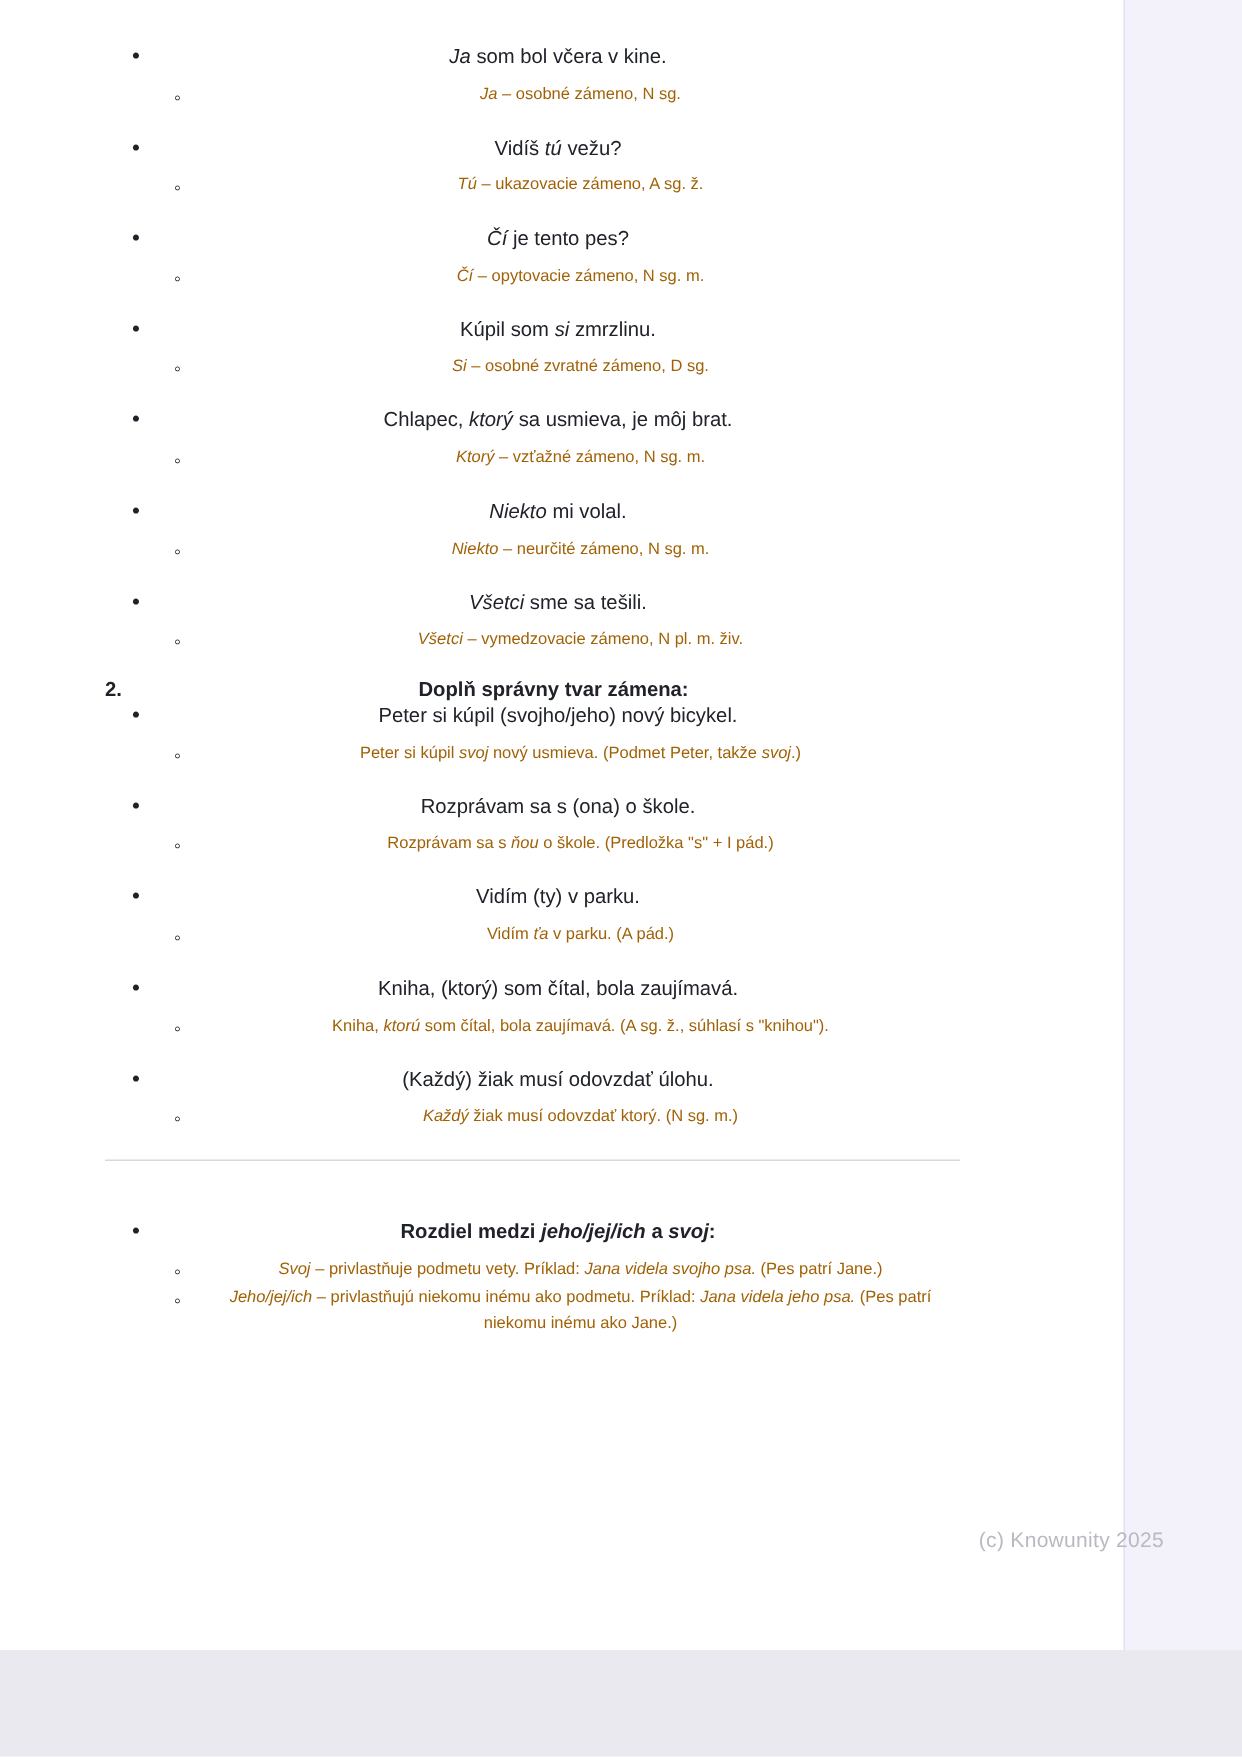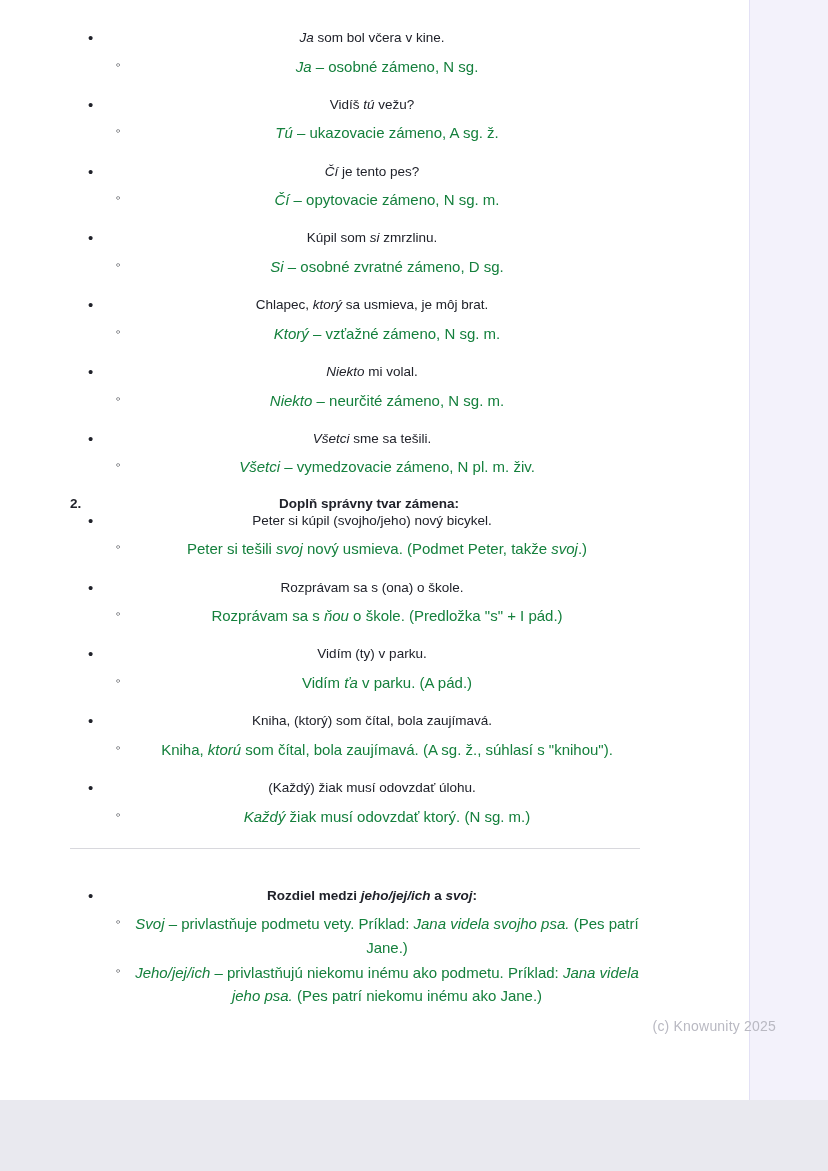--- a/index.html
+++ b/index.html
@@ -60,23 +60,23 @@
     color: #20222a;
   }
   ul.lvl2 {
     list-style: none;
     margin: 7px 0 0 0;
     padding: 0;
   }
   ul.lvl2 > li {
     position: relative;
     padding-left: 30px;
-    font-size: 15px;
+    font-size: 11px;
     line-height: 1.55;
-    color: #15803d;
+    color: #a16207;
     margin-bottom: 2px;
   }
   ul.lvl2 > li::before {
     content: "\25E6";
     position: absolute;
     left: 12px;
     top: 0px;
     font-size: 13px;
     color: #20222a;
   }
@@ -193,21 +193,21 @@
         <span class="num bold">2.</span>
         <span class="bold">Doplň správny tvar zámena:</span>
       </li>
     </ol>
 
     <ul class="lvl1 after-head">
 
       <li>
         <span>Peter si kúpil (svojho/jeho) nový bicykel.</span>
         <ul class="lvl2">
-          <li><span>Peter si tešili </span><span class="it">svoj</span><span> nový usmieva. (Podmet Peter, takže </span><span class="it">svoj</span><span>.)</span></li>
+          <li><span>Peter si kúpil </span><span class="it">svoj</span><span> nový usmieva. (Podmet Peter, takže </span><span class="it">svoj</span><span>.)</span></li>
         </ul>
       </li>
 
       <li>
         <span>Rozprávam sa s (ona) o škole.</span>
         <ul class="lvl2">
           <li><span>Rozprávam sa s </span><span class="it">ňou</span><span> o škole. (Predložka "s" + I pád.)</span></li>
         </ul>
       </li>
 

